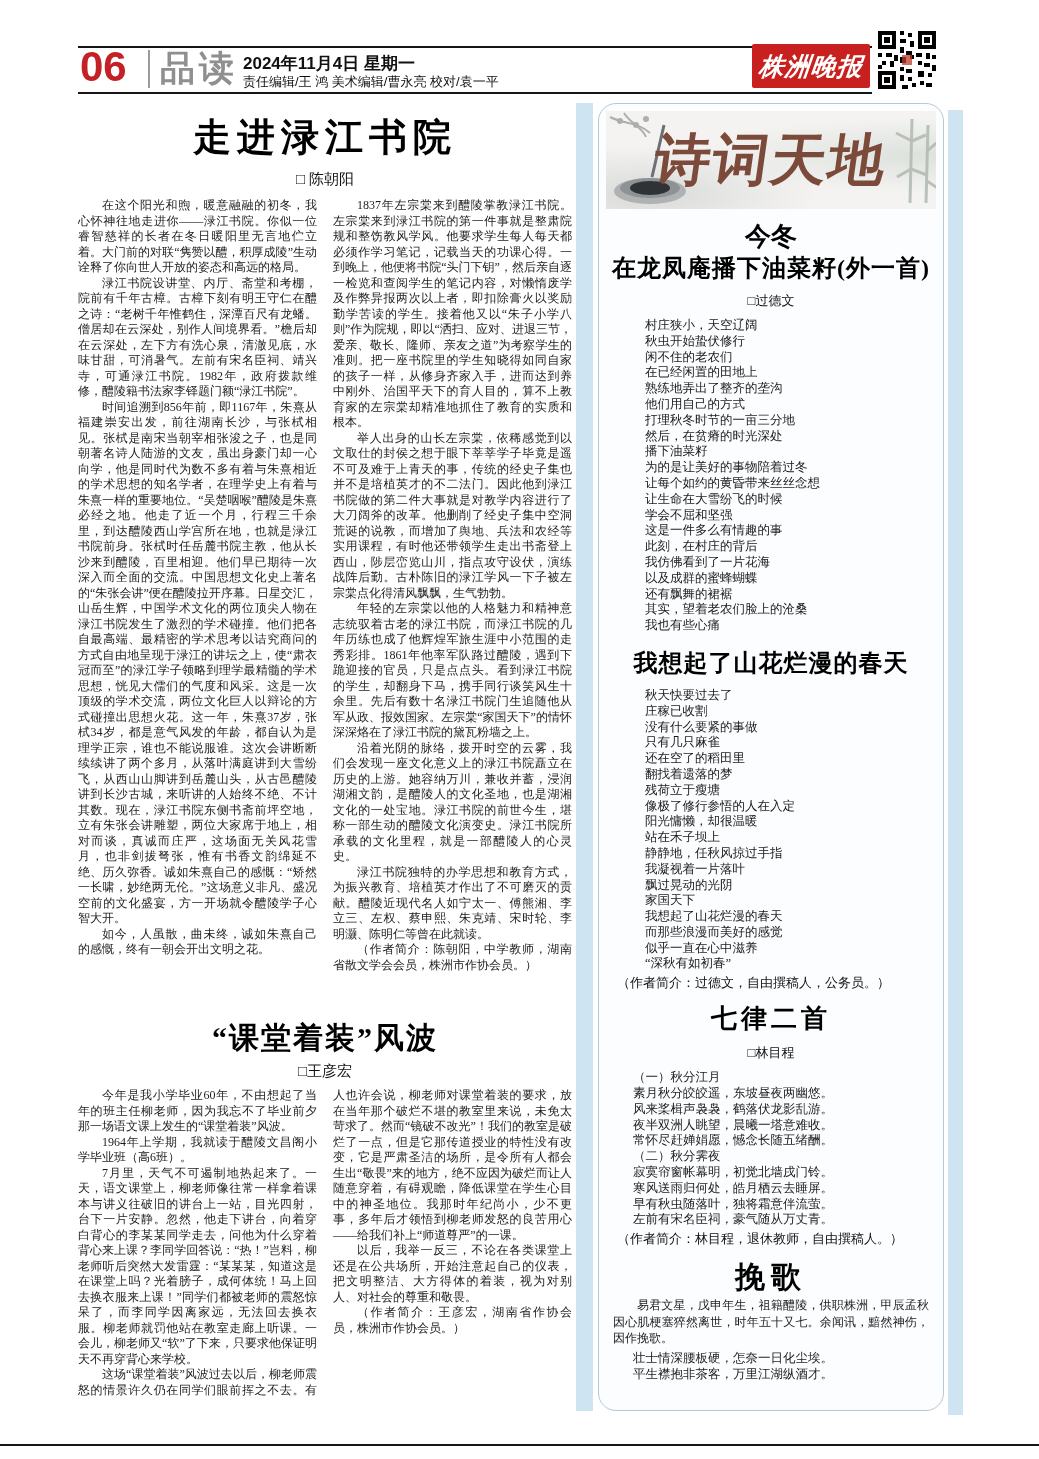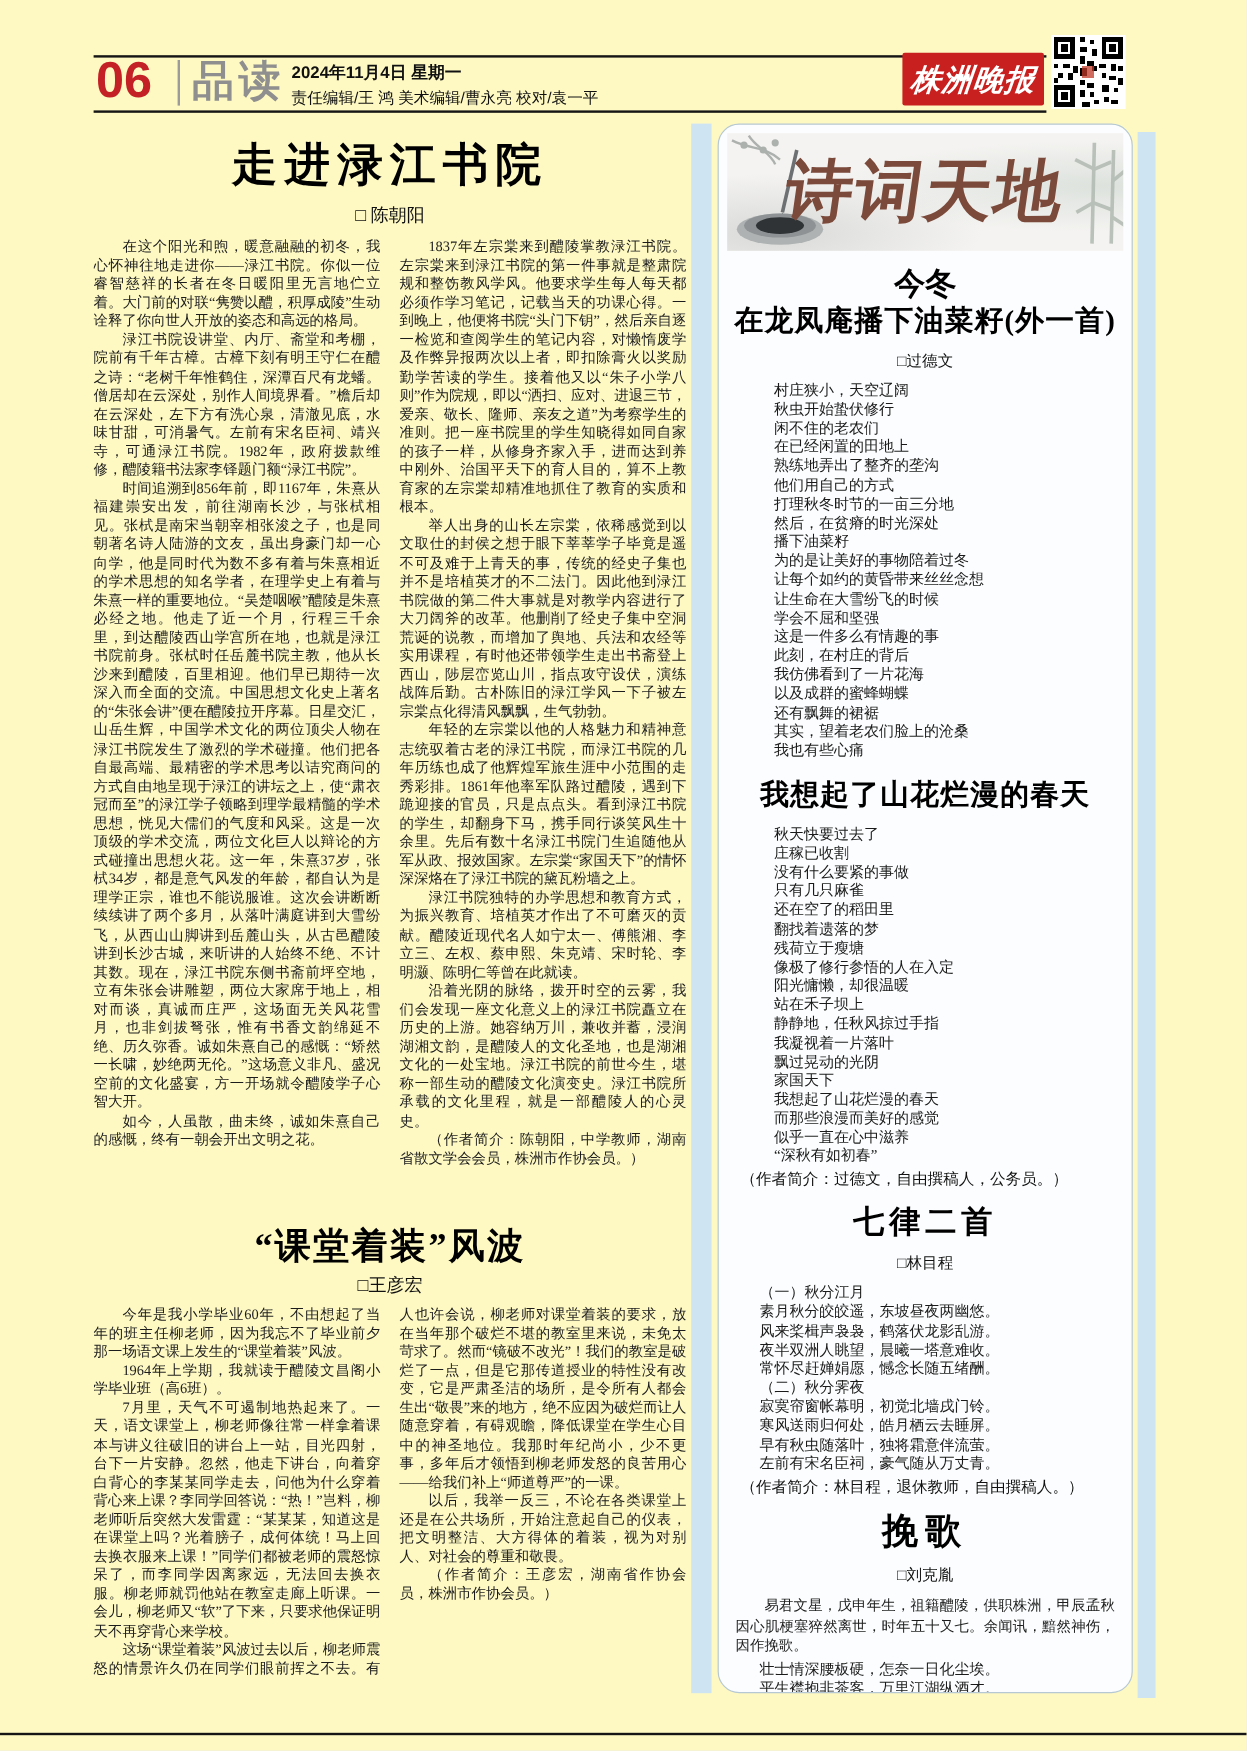--- a/index.html
+++ b/index.html
@@ -1,29 +1,29 @@
 <!DOCTYPE html>
 <html><head>
 <meta charset="utf-8">
 <style>
   html,body{margin:0;padding:0;background:#e9e9e9;}
-  .page{position:relative;width:1039px;height:1459px;background:#fef9c3;margin:0 auto;
+  .page{position:relative;width:1039px;height:1459px;background:#ffffff;margin:0 auto;
         font-family:"Liberation Serif","DejaVu Serif",serif;color:#1c1c1c;overflow:hidden;}
   .rule{position:absolute;background:#151515;}
   .rule.t1{left:78px;top:46px;width:794px;height:2px;}
   .rule.t2{left:78px;top:92px;width:794px;height:2px;}
   .rule.bottom{left:0;top:1444px;width:1039px;height:2px;}
 
   .page-num{position:absolute;left:80px;top:44px;font-family:"Liberation Sans","DejaVu Sans",sans-serif;
             font-size:42px;font-weight:bold;color:#c32126;line-height:46px;}
   .hdr-divider{position:absolute;left:148px;top:50px;width:2px;height:38px;background:#9b9b9b;}
   .section-name{position:absolute;left:160px;top:46px;font-family:"Liberation Sans","DejaVu Sans",sans-serif;
             font-size:35px;font-weight:bold;color:#8f8f8f;letter-spacing:4px;line-height:44px;}
   .hdr-date{position:absolute;left:243px;top:52px;font-family:"Liberation Sans","DejaVu Sans",sans-serif;
-            font-size:14px;font-weight:bold;color:#101010;}
+            font-size:17px;font-weight:bold;color:#101010;}
   .hdr-editors{position:absolute;left:243px;top:73px;font-family:"Liberation Sans","DejaVu Sans",sans-serif;
             font-size:13px;color:#101010;}
   .masthead{position:absolute;left:752px;top:44px;width:118px;height:44px;background:#c8201e;
             display:flex;align-items:center;justify-content:center;border-radius:2px;}
   .masthead span{color:#fff;font-size:25px;font-weight:bold;font-style:italic;letter-spacing:1px;
             transform:skewX(-6deg);}
   .qr{position:absolute;left:876px;top:28px;width:62px;height:64px;}
 
   .art-title{position:absolute;left:78px;width:494px;text-align:center;font-weight:bold;color:#000;}
   .a1t{top:112px;font-size:38px;letter-spacing:6px;}
@@ -138,22 +138,22 @@
   <div class="art-title a1t">走进渌江书院</div>
   <div class="art-author a1a">□ 陈朝阳</div>
   <div class="art-body a1b">
       <p>在这个阳光和煦，暖意融融的初冬，我心怀神往地走进你——渌江书院。你似一位睿智慈祥的长者在冬日暖阳里无言地伫立着。大门前的对联“隽赞以醴，积厚成陵”生动诠释了你向世人开放的姿态和高远的格局。</p>
       <p>渌江书院设讲堂、内厅、斋堂和考棚，院前有千年古樟。古樟下刻有明王守仁在醴之诗：“老树千年惟鹤住，深潭百尺有龙蟠。僧居却在云深处，别作人间境界看。”檐后却在云深处，左下方有洗心泉，清澈见底，水味甘甜，可消暑气。左前有宋名臣祠、靖兴寺，可通渌江书院。1982年，政府拨款维修，醴陵籍书法家李铎题门额“渌江书院”。</p>
       <p>时间追溯到856年前，即1167年，朱熹从福建崇安出发，前往湖南长沙，与张栻相见。张栻是南宋当朝宰相张浚之子，也是同朝著名诗人陆游的文友，虽出身豪门却一心向学，他是同时代为数不多有着与朱熹相近的学术思想的知名学者，在理学史上有着与朱熹一样的重要地位。“吴楚咽喉”醴陵是朱熹必经之地。他走了近一个月，行程三千余里，到达醴陵西山学宫所在地，也就是渌江书院前身。张栻时任岳麓书院主教，他从长沙来到醴陵，百里相迎。他们早已期待一次深入而全面的交流。中国思想文化史上著名的“朱张会讲”便在醴陵拉开序幕。日星交汇，山岳生辉，中国学术文化的两位顶尖人物在渌江书院发生了激烈的学术碰撞。他们把各自最高端、最精密的学术思考以诘究商问的方式自由地呈现于渌江的讲坛之上，使“肃衣冠而至”的渌江学子领略到理学最精髓的学术思想，恍见大儒们的气度和风采。这是一次顶级的学术交流，两位文化巨人以辩论的方式碰撞出思想火花。这一年，朱熹37岁，张栻34岁，都是意气风发的年龄，都自认为是理学正宗，谁也不能说服谁。这次会讲断断续续讲了两个多月，从落叶满庭讲到大雪纷飞，从西山山脚讲到岳麓山头，从古邑醴陵讲到长沙古城，来听讲的人始终不绝、不计其数。现在，渌江书院东侧书斋前坪空地，立有朱张会讲雕塑，两位大家席于地上，相对而谈，真诚而庄严，这场面无关风花雪月，也非剑拔弩张，惟有书香文韵绵延不绝、历久弥香。诚如朱熹自己的感慨：“矫然一长啸，妙绝两无伦。”这场意义非凡、盛况空前的文化盛宴，方一开场就令醴陵学子心智大开。</p>
       <p>如今，人虽散，曲未终，诚如朱熹自己的感慨，终有一朝会开出文明之花。</p>
       <p>1837年左宗棠来到醴陵掌教渌江书院。左宗棠来到渌江书院的第一件事就是整肃院规和整饬教风学风。他要求学生每人每天都必须作学习笔记，记载当天的功课心得。一到晚上，他便将书院“头门下钥”，然后亲自逐一检览和查阅学生的笔记内容，对懒惰废学及作弊异报两次以上者，即扣除膏火以奖励勤学苦读的学生。接着他又以“朱子小学八则”作为院规，即以“洒扫、应对、进退三节，爱亲、敬长、隆师、亲友之道”为考察学生的准则。把一座书院里的学生知晓得如同自家的孩子一样，从修身齐家入手，进而达到养中刚外、治国平天下的育人目的，算不上教育家的左宗棠却精准地抓住了教育的实质和根本。</p>
       <p>举人出身的山长左宗棠，依稀感觉到以文取仕的封侯之想于眼下莘莘学子毕竟是遥不可及难于上青天的事，传统的经史子集也并不是培植英才的不二法门。因此他到渌江书院做的第二件大事就是对教学内容进行了大刀阔斧的改革。他删削了经史子集中空洞荒诞的说教，而增加了舆地、兵法和农经等实用课程，有时他还带领学生走出书斋登上西山，陟层峦览山川，指点攻守设伏，演练战阵后勤。古朴陈旧的渌江学风一下子被左宗棠点化得清风飘飘，生气勃勃。</p>
       <p>年轻的左宗棠以他的人格魅力和精神意志统驭着古老的渌江书院，而渌江书院的几年历练也成了他辉煌军旅生涯中小范围的走秀彩排。1861年他率军队路过醴陵，遇到下跪迎接的官员，只是点点头。看到渌江书院的学生，却翻身下马，携手同行谈笑风生十余里。先后有数十名渌江书院门生追随他从军从政、报效国家。左宗棠“家国天下”的情怀深深烙在了渌江书院的黛瓦粉墙之上。</p>
+      <p>沿着光阴的脉络，拨开时空的云雾，我们会发现一座文化意义上的渌江书院矗立在历史的上游。她容纳万川，兼收并蓄，浸润湖湘文韵，是醴陵人的文化圣地，也是湖湘文化的一处宝地。渌江书院的前世今生，堪称一部生动的醴陵文化演变史。渌江书院所承载的文化里程，就是一部醴陵人的心灵史。</p>
       <p>渌江书院独特的办学思想和教育方式，为振兴教育、培植英才作出了不可磨灭的贡献。醴陵近现代名人如宁太一、傅熊湘、李立三、左权、蔡申熙、朱克靖、宋时轮、李明灏、陈明仁等曾在此就读。</p>
-      <p>沿着光阴的脉络，拨开时空的云雾，我们会发现一座文化意义上的渌江书院矗立在历史的上游。她容纳万川，兼收并蓄，浸润湖湘文韵，是醴陵人的文化圣地，也是湖湘文化的一处宝地。渌江书院的前世今生，堪称一部生动的醴陵文化演变史。渌江书院所承载的文化里程，就是一部醴陵人的心灵史。</p>
       <p>（作者简介：陈朝阳，中学教师，湖南省散文学会会员，株洲市作协会员。）</p>
     </div>
 
   <div class="art-title a2t">“课堂着装”风波</div>
   <div class="art-author a2a">□王彦宏</div>
   <div class="art-body a2b">
       <p>今年是我小学毕业60年，不由想起了当年的班主任柳老师，因为我忘不了毕业前夕那一场语文课上发生的“课堂着装”风波。</p>
       <p>1964年上学期，我就读于醴陵文昌阁小学毕业班（高6班）。</p>
       <p>7月里，天气不可遏制地热起来了。一天，语文课堂上，柳老师像往常一样拿着课本与讲义往破旧的讲台上一站，目光四射，台下一片安静。忽然，他走下讲台，向着穿白背心的李某某同学走去，问他为什么穿着背心来上课？李同学回答说：“热！”岂料，柳老师听后突然大发雷霆：“某某某，知道这是在课堂上吗？光着膀子，成何体统！马上回去换衣服来上课！”同学们都被老师的震怒惊呆了，而李同学因离家远，无法回去换衣服。柳老师就罚他站在教室走廊上听课。一会儿，柳老师又“软”了下来，只要求他保证明天不再穿背心来学校。</p>
       <p>这场“课堂着装”风波过去以后，柳老师震怒的情景许久仍在同学们眼前挥之不去。有人也许会说，柳老师对课堂着装的要求，放在当年那个破烂不堪的教室里来说，未免太苛求了。然而“镜破不改光”！我们的教室是破烂了一点，但是它那传道授业的特性没有改变，它是严肃圣洁的场所，是令所有人都会生出“敬畏”来的地方，绝不应因为破烂而让人随意穿着，有碍观瞻，降低课堂在学生心目中的神圣地位。我那时年纪尚小，少不更事，多年后才领悟到柳老师发怒的良苦用心——给我们补上“师道尊严”的一课。</p>
@@ -257,21 +257,20 @@
         <p>常怀尽赶婵娟愿，憾念长随五绪酬。</p>
         <p>（二）秋分霁夜</p>
         <p>寂寞帘窗帐幕明，初觉北墙戌门铃。</p>
         <p>寒风送雨归何处，皓月栖云去睡屏。</p>
         <p>早有秋虫随落叶，独将霜意伴流萤。</p>
         <p>左前有宋名臣祠，豪气随从万丈青。</p>
       </div>
     <div class="poem-bio">（作者简介：林目程，退休教师，自由撰稿人。）</div>
 
     <div class="poem-title pt-wg">挽歌</div>
-    <div class="poem-author">□刘克胤</div>
     <div class="poem-preface">易君文星，戊申年生，祖籍醴陵，供职株洲，甲辰孟秋因心肌梗塞猝然离世，时年五十又七。余闻讯，黯然神伤，因作挽歌。</div>
     <div class="poem-lines tight">
         <p>壮士情深腰板硬，怎奈一日化尘埃。</p>
         <p>平生襟抱非茶客，万里江湖纵酒才。</p>
       </div>
 
   </div>
 
 </div>
 

